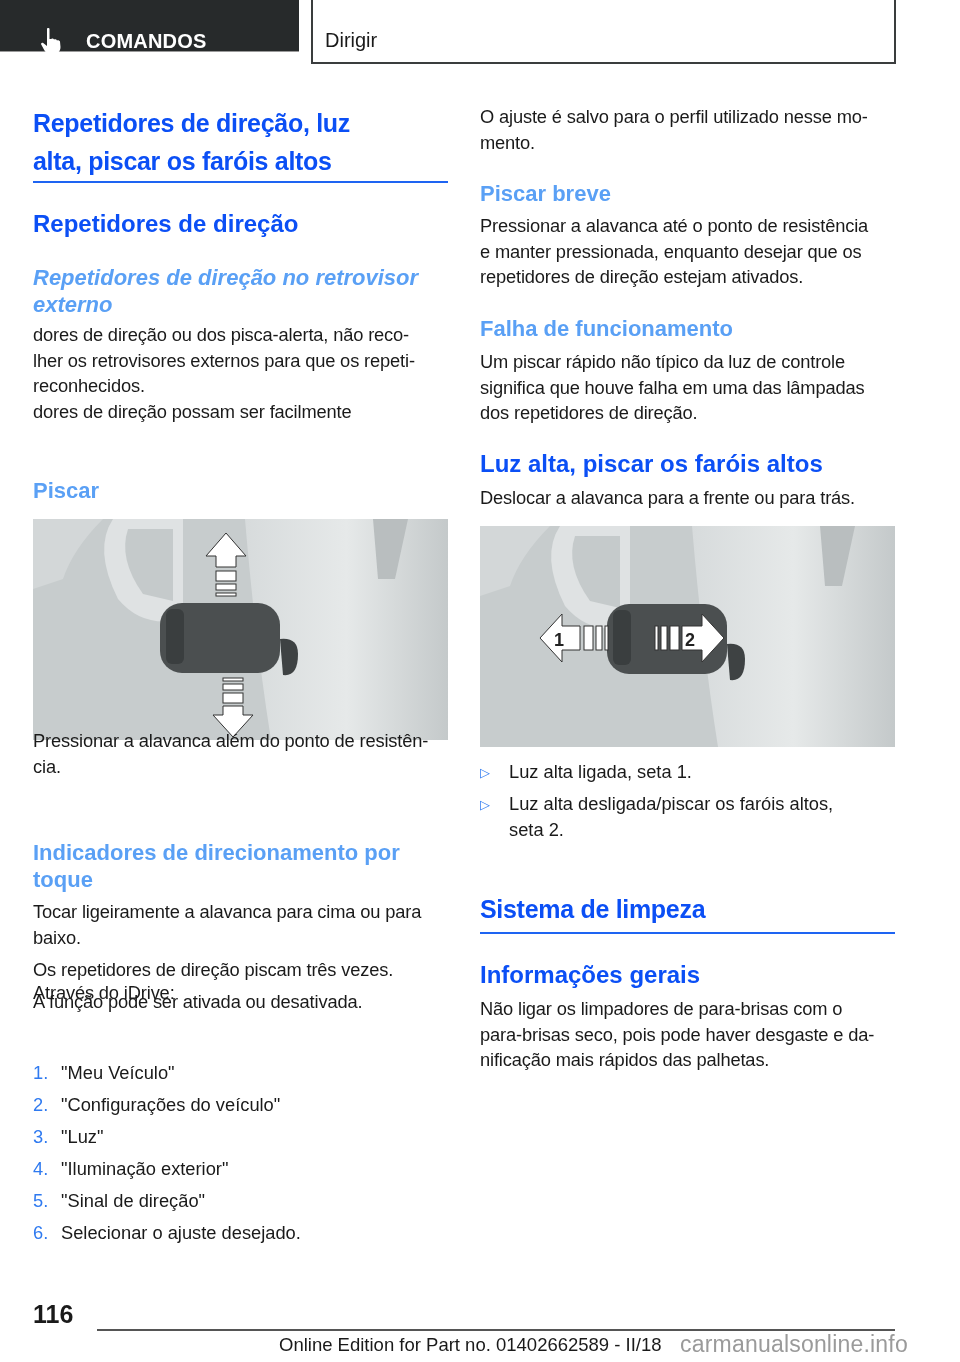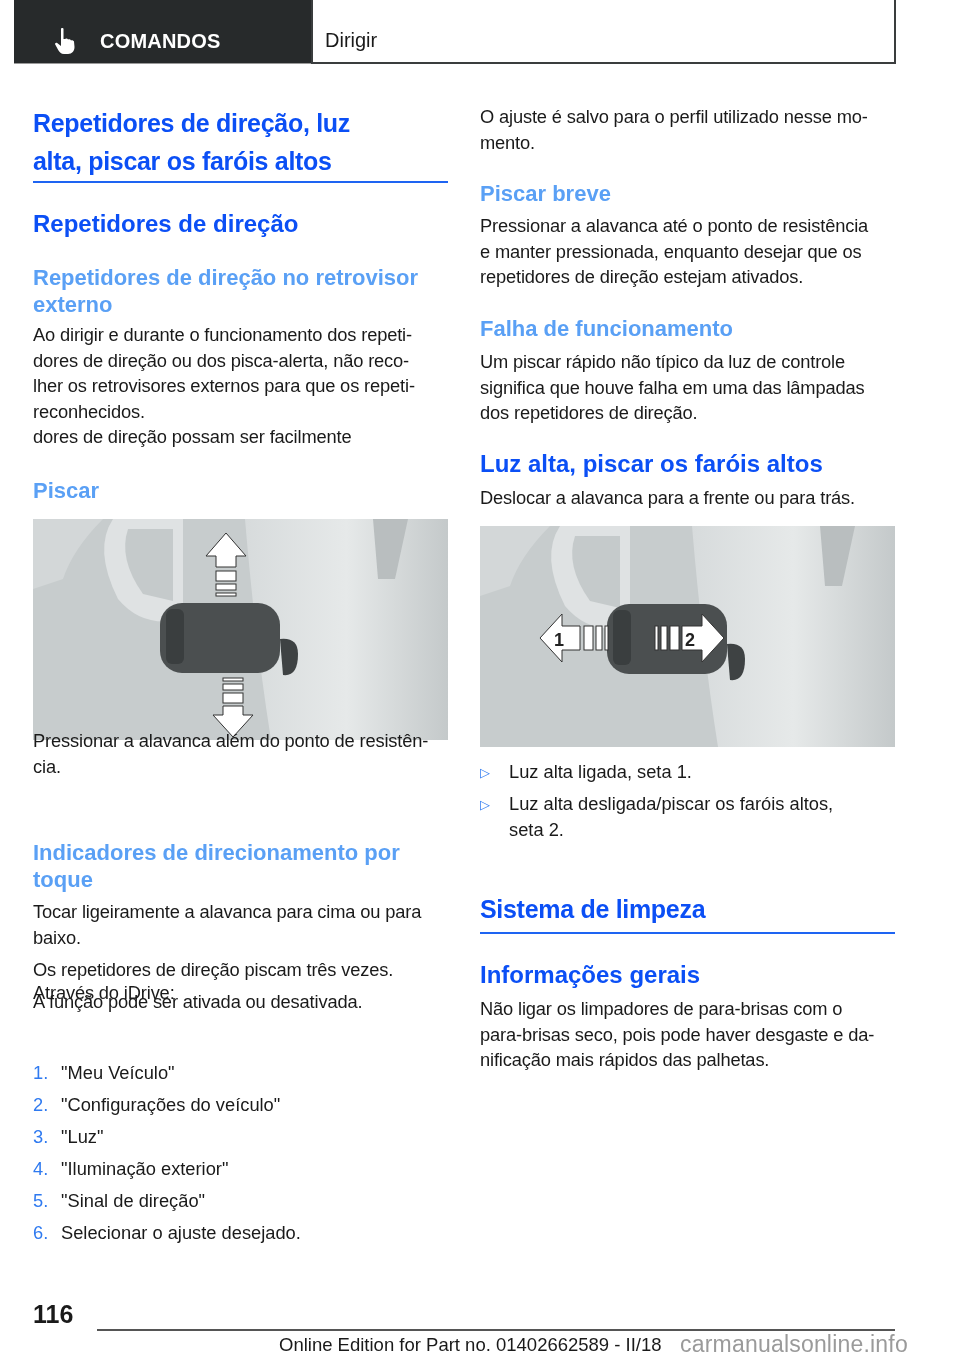--- a/index.html
+++ b/index.html
@@ -1,20 +1,20 @@
 <!DOCTYPE html>
 <html><head>
 <meta charset="utf-8">
 <style>
   * { margin: 0; padding: 0; box-sizing: border-box; }
   html, body { width: 960px; height: 1362px; background: #ffffff; overflow: hidden; }
   body { position: relative; font-family: "Liberation Sans", sans-serif; color: #1a1a1a; }
 
   
-  .hdr-dark { position: absolute; left: 14px; top: 0; width: 299px; height: 64px; background: #272a2b; border-bottom: 1px solid #9a9a9a; }
+  .hdr-dark { position: absolute; left: 0; top: 0; width: 299px; height: 52px; background: #272a2b; border-bottom: 1px solid #9a9a9a; }
   .hdr-dark .hand { position: absolute; left: 40px; top: 27px; width: 24px; height: 28px; }
   .hdr-dark .label { position: absolute; left: 86px; top: 30px; color: #fff; font-weight: bold; font-size: 20px; letter-spacing: 0.2px; }
   .hdr-box { position: absolute; left: 311px; top: -2px; width: 585px; height: 66px; border: 2px solid #3a3d3e; border-top: none; background: #fff; }
   .hdr-box .label { position: absolute; left: 12px; top: 31px; font-size: 20px; color: #1a1a1a; }
 
   .col { position: absolute; top: 0; width: 415px; }
   .col-left { left: 33px; }
   .col-right { left: 480px; }
 
   .el { position: absolute; left: 0; width: 415px; }
@@ -52,27 +52,26 @@
 
 <div class="col col-left">
   <div class="el h1" style="top:104px;">
     <div>Repetidores de direção, luz</div>
     <div>alta, piscar os faróis altos</div>
   </div>
   <div class="el h1-rule" style="top:181px;"></div>
 
   <div class="el h2" style="top:210px;">Repetidores de direção</div>
 
-  <div class="el h3" style="top:264px;">
+  <div class="el h3" style="top:264px;font-style:italic;">
     <div>Repetidores de direção no retrovisor</div>
     <div>externo</div>
   </div>
 
   <div class="el p" style="top:322px;">
-    <div>Ao dirigir e durante o funcionamento dos repeti-</div>
     <div>dores de direção ou dos pisca-alerta, não reco-</div>
     <div>lher os retrovisores externos para que os repeti-</div>
     <div>reconhecidos.</div>
     <div>dores de direção possam ser facilmente</div>
   </div>
 
   <div class="el h3" style="top:477px;">Piscar</div>
 
   <div class="el fig" style="top:519px; height:221px;">
     <svg width="415" height="221" viewBox="0 0 415 221">

